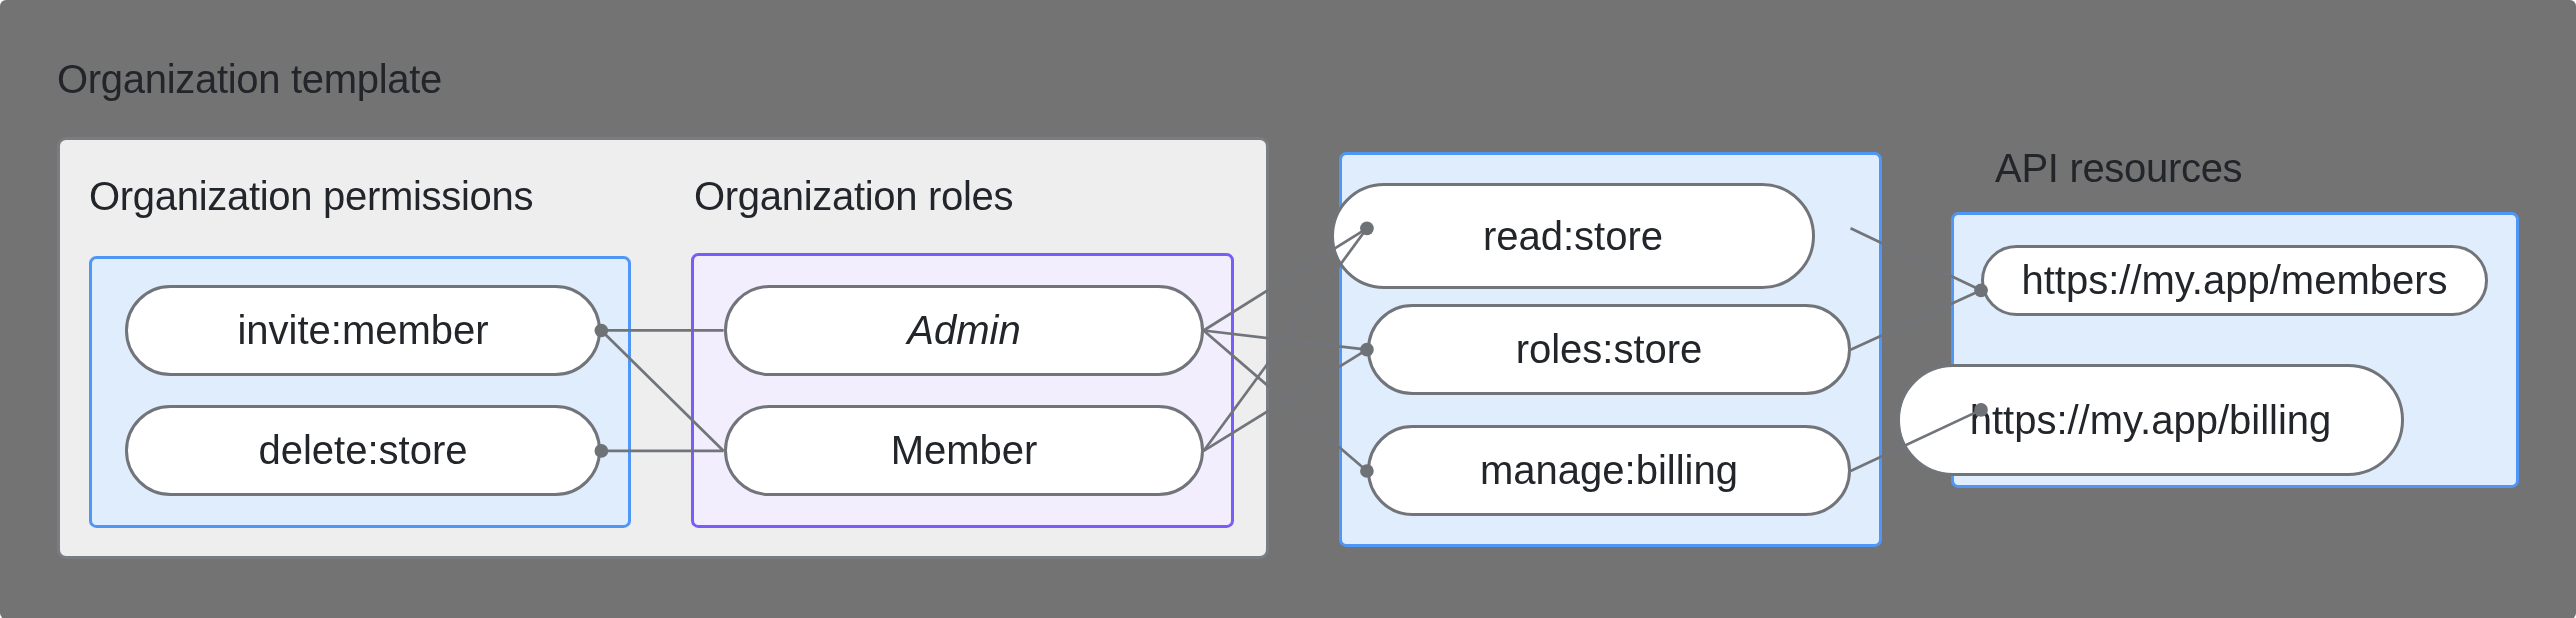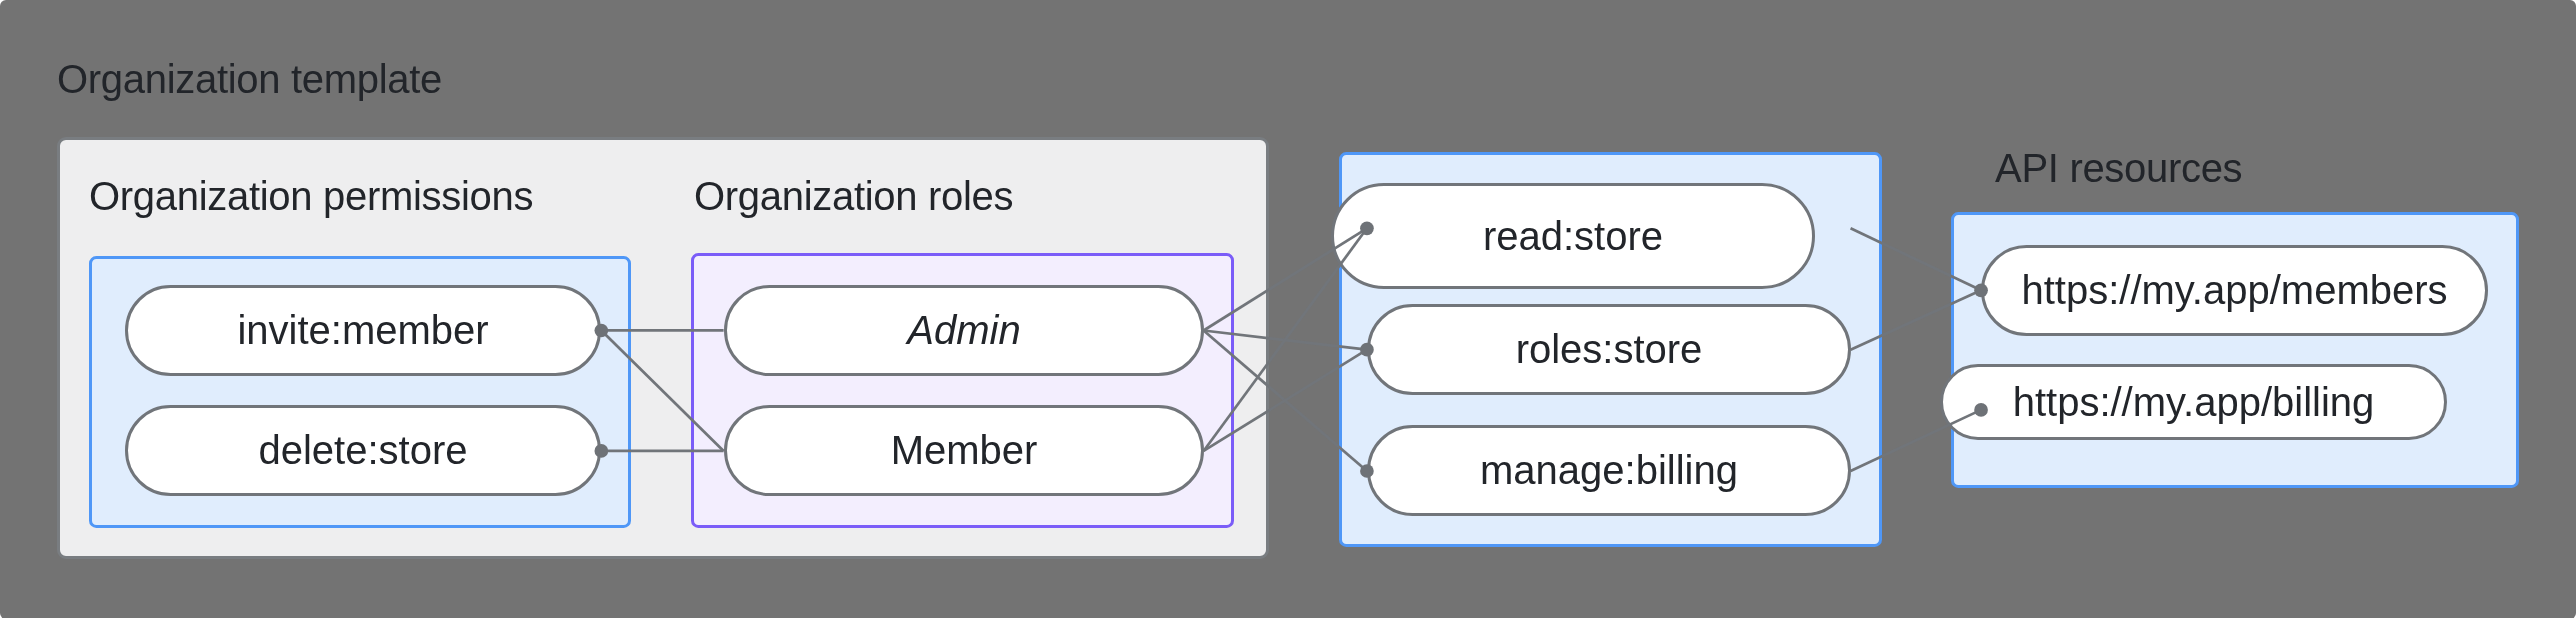--- a/index.html
+++ b/index.html
@@ -94,22 +94,22 @@
   <div class="pill" style="left:125px; top:285px; width:476px; height:91px;">invite:member</div>
   <div class="pill" style="left:125px; top:405px; width:476px; height:91px;">delete:store</div>
 
   <div class="pill" style="left:724px; top:285px; width:480px; height:91px;font-style:italic;">Admin</div>
   <div class="pill" style="left:724px; top:405px; width:480px; height:91px;">Member</div>
 
   <div class="pill" style="left:1331px; top:183px; width:484px; height:106px;">read:store</div>
   <div class="pill" style="left:1367px; top:304px; width:484px; height:91px;">roles:store</div>
   <div class="pill" style="left:1367px; top:425px; width:484px; height:91px;">manage:billing</div>
 
-  <div class="pill" style="left:1981px; top:245px; width:507px; height:91px;">https://my.app/members</div>
-  <div class="pill" style="left:1940px; top:364px; width:507px; height:76px;">https://my.app/billing</div>
+  <div class="pill" style="left:1981px; top:245px; width:507px; height:71px;">https://my.app/members</div>
+  <div class="pill" style="left:1897px; top:364px; width:507px; height:112px;">https://my.app/billing</div>
 
   <svg class="edges" viewBox="0 0 2823 678" xmlns="http://www.w3.org/2000/svg">
     <line class="edge" x1="659" y1="362" x2="793" y2="362"></line>
     <line class="edge" x1="659" y1="362" x2="793" y2="494"></line>
     <line class="edge" x1="659" y1="494" x2="793" y2="494"></line>
 
     <line class="edge" x1="1319" y1="362" x2="1498" y2="250"></line>
     <line class="edge" x1="1319" y1="362" x2="1498" y2="383"></line>
     <line class="edge" x1="1319" y1="362" x2="1498" y2="516"></line>
     <line class="edge" x1="1319" y1="494" x2="1498" y2="250"></line>

